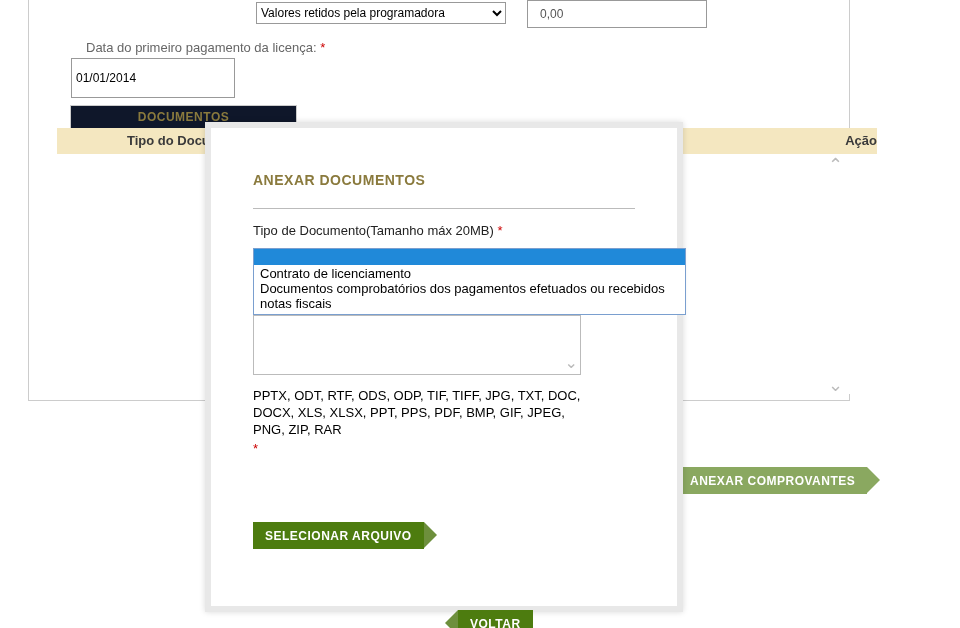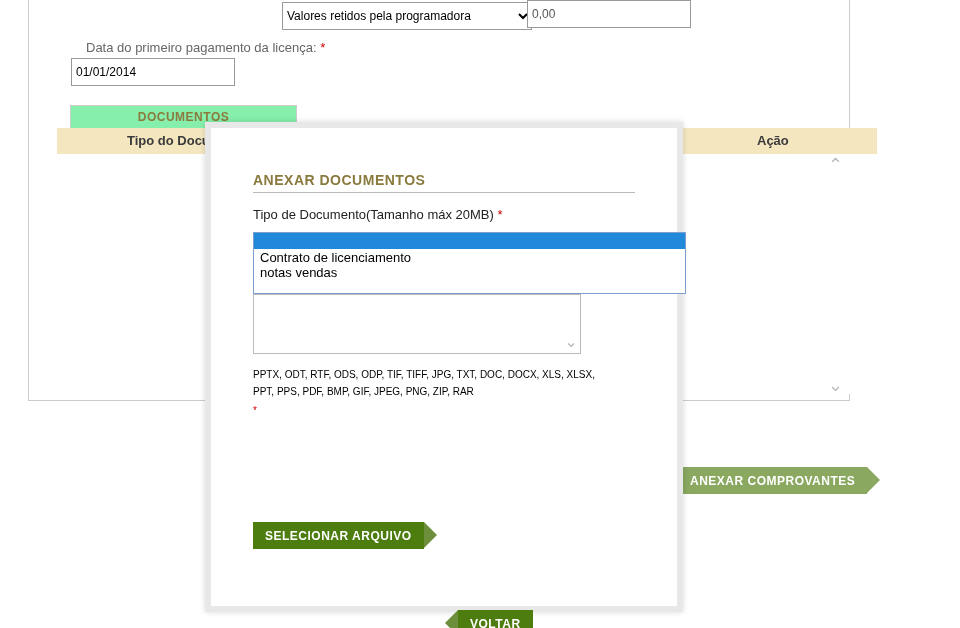--- a/index.html
+++ b/index.html
@@ -1,49 +1,49 @@
 <!DOCTYPE html>
 <html><head>
 <meta charset="utf-8">
 <style>
   html,body{margin:0;padding:0;font-family:Arial,Helvetica,sans-serif;font-size:13px;color:#333;background:#fff;}
   .page{position:relative;width:960px;height:628px;overflow:hidden;background:#fff;}
   .content-box{position:absolute;left:28px;top:0;width:820px;height:400px;border-left:1px solid #ccc;border-right:1px solid #ccc;border-bottom:1px solid #ccc;background:#fff;}
-  .sel1{position:absolute;left:253px;top:2px;width:250px;height:28px;border:1px solid #999;background:#fff;font-size:12px;}
-  .num1{position:absolute;left:498px;top:0;width:154px;height:22px;border:1px solid #999;padding:2px 4px;font-size:12px;color:#555;}
+  .sel1{position:absolute;left:227px;top:2px;width:250px;height:22px;border:1px solid #999;background:#fff;font-size:12px;}
+  .num1{position:absolute;left:498px;top:0;width:154px;height:22px;border:1px solid #999;padding:2px 12px;font-size:12px;color:#555;}
   .lbl1{position:absolute;left:42px;top:40px;font-size:13px;color:#666;margin-left:15px;}
   .req{color:#c00;}
-  .date1{position:absolute;left:42px;top:58px;width:154px;height:18px;border:1px solid #999;padding:4px 4px;font-size:12px;}
-  .tab{position:absolute;left:41px;top:105px;width:225px;height:22px;border:1px solid #ccc;border-bottom:none;background:#86efac;text-align:center;line-height:22px;font-weight:bold;color:#8a7a3d;letter-spacing:0.5px;font-size:12px;}
+  .date1{position:absolute;left:42px;top:58px;width:154px;height:18px;border:1px solid #999;padding:10px 4px;font-size:12px;}
+  .tab{position:absolute;left:41px;top:105px;width:225px;height:22px;border:1px solid #ccc;border-bottom:none;background:#0f172a;text-align:center;line-height:22px;font-weight:bold;color:#8a7a3d;letter-spacing:0.5px;font-size:12px;}
   .row-hdr{position:absolute;left:28px;top:128px;right:0;width:820px;height:26px;background:#f4e7c0;display:flex;}
-  .row-hdr div{flex:1;text-align:left;line-height:26px;font-weight:bold;color:#3a3a3a;font-size:13px;}
+  .row-hdr div{flex:1;text-align:right;line-height:26px;font-weight:bold;color:#3a3a3a;font-size:13px;}
   .row-hdr .col2{flex:0 0 120px;}
   .listpane{position:absolute;left:28px;top:154px;width:820px;height:240px;background:#fff;}
   .scroll-up{position:absolute;right:2px;top:154px;color:#bbb;font-size:18px;user-select:none;}
   .scroll-dn{position:absolute;right:2px;top:374px;color:#bbb;font-size:18px;user-select:none;}
   
   .greenbtn{position:absolute;display:inline-flex;align-items:center;height:27px;background:#8aa860;color:#fff;font-weight:bold;letter-spacing:0.5px;padding:0 12px;font-size:12px;cursor:pointer;justify-content:center;}
   .greenbtn:after{content:"";position:absolute;right:-13px;top:0;border-top:13.5px solid transparent;border-bottom:13.5px solid transparent;border-left:13px solid #8aa860;}
   .greenbtn.back:before{content:"";position:absolute;left:-13px;top:0;border-top:13.5px solid transparent;border-bottom:13.5px solid transparent;border-right:13px solid #8aa860;}
   .greenbtn.back:after{display:none;}
   #bg-anexar{left:678px;top:467px;}
 
   
   .modal{position:absolute;left:205px;top:122px;width:466px;height:478px;background:#fff;border:6px solid #e8e8e8;box-shadow:0 0 6px rgba(0,0,0,0.15);}
   .modal-inner{padding:44px 42px 20px 42px;}
-  .modal h2{margin:0 0 4px 0;font-size:14px;color:#8a7a3d;font-weight:bold;letter-spacing:0.5px;}
+  .modal h2{margin:0 0 20px 0;font-size:14px;color:#8a7a3d;font-weight:bold;letter-spacing:0.5px;}
   .hr{border:none;border-top:1px solid #bbb;margin:2px 0 14px 0;}
   .flabel{font-size:13px;color:#222;margin-bottom:10px;}
   .dropdown{position:relative;width:431px;border:1px solid #7a9fcf;background:#fff;}
   .dd-top{height:16px;background:#2089d9;}
-  .dd-list{padding:1px 4px 13px 6px;font-size:13px;line-height:15px;color:#000;}
+  .dd-list{padding:1px 4px 3px 6px;font-size:13px;line-height:15px;color:#000;}
   .dd-list div{white-space:nowrap;overflow:hidden;cursor:default;}
   .desc-box{margin-top:0;width:326px;height:58px;border:1px solid #bbb;background:#fff;position:relative;}
   .desc-box .sc{position:absolute;right:2px;bottom:2px;color:#bbb;font-size:16px;}
-  .formats{margin-top:12px;font-size:10px;line-height:17px;max-width:345px;color:#000;}
+  .formats{margin-top:12px;font-size:13px;line-height:17px;max-width:345px;color:#000;}
   .formats .req2{color:#c00;display:block;margin-top:2px;}
   #btn-sel{position:absolute;left:42px;top:394px;}
   #btn-voltar{position:absolute;left:247px;top:482px;}
   .greenbtn.modal-g{background:#4d7c0f;}
   .greenbtn.modal-g:after{border-left-color:#6d8f3c;}
   .greenbtn.modal-g.back:before{border-right-color:#6d8f3c;}
 
   
   .content-box .scroll-up,.content-box .scroll-dn{right:6px;}
 </style>
@@ -86,21 +86,22 @@
       <hr class="hr">
 
       <div class="flabel">
         <span>Tipo de Documento(Tamanho máx 20MB)</span> <span class="req">*</span>
       </div>
 
       <div class="dropdown">
         <div class="dd-top"></div>
         <div class="dd-list">
           <div>Contrato de licenciamento</div>
-          <div>notas vendas</div>
+          <div>Documentos comprobatórios dos pagamentos efetuados ou recebidos</div>
+          <div>notas fiscais</div>
         </div>
       </div>
 
       <div class="desc-box">
         <span class="sc">⌄</span>
       </div>
 
       <div class="formats">
         <span>PPTX, ODT, RTF, ODS, ODP, TIF, TIFF, JPG, TXT, DOC, DOCX, XLS, XLSX, PPT, PPS, PDF, BMP, GIF, JPEG, PNG, ZIP, RAR</span>
         <span class="req2">*</span>

